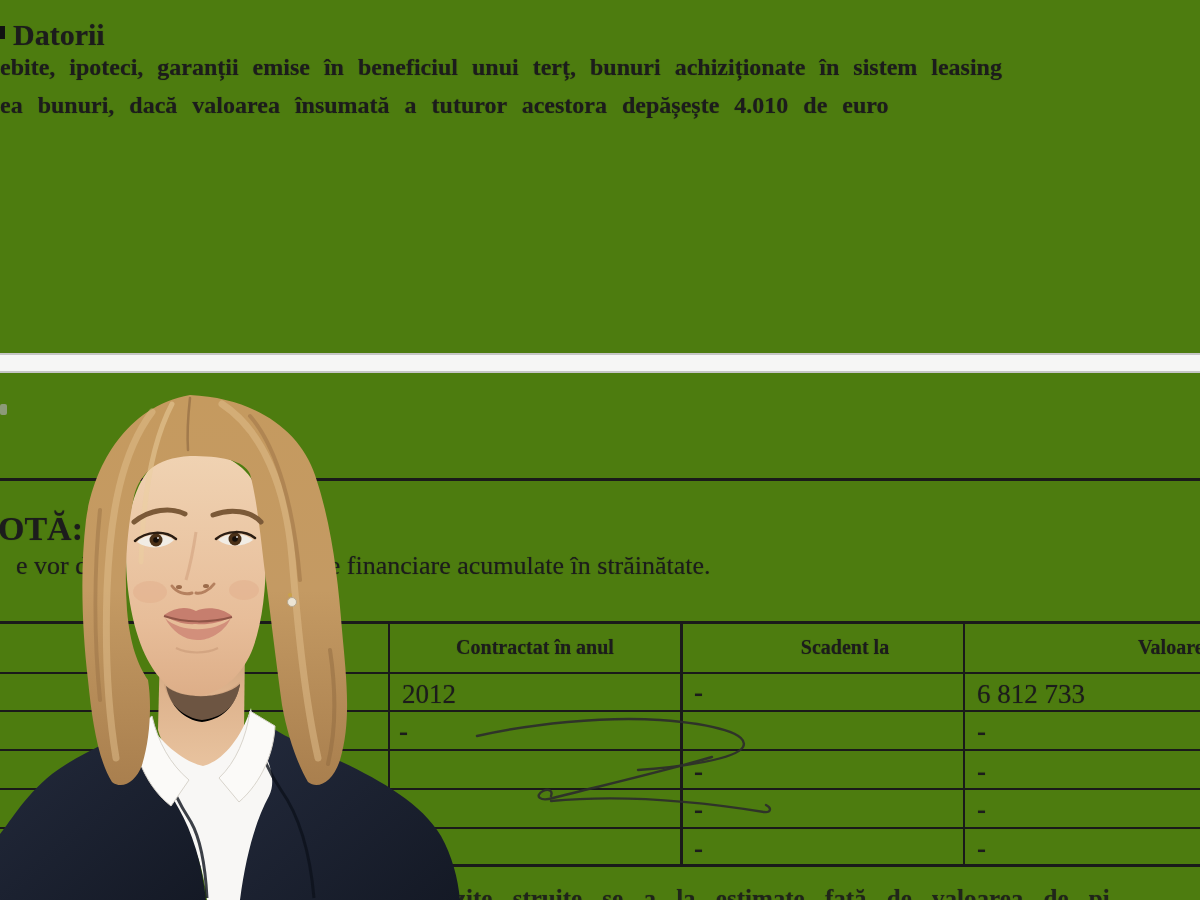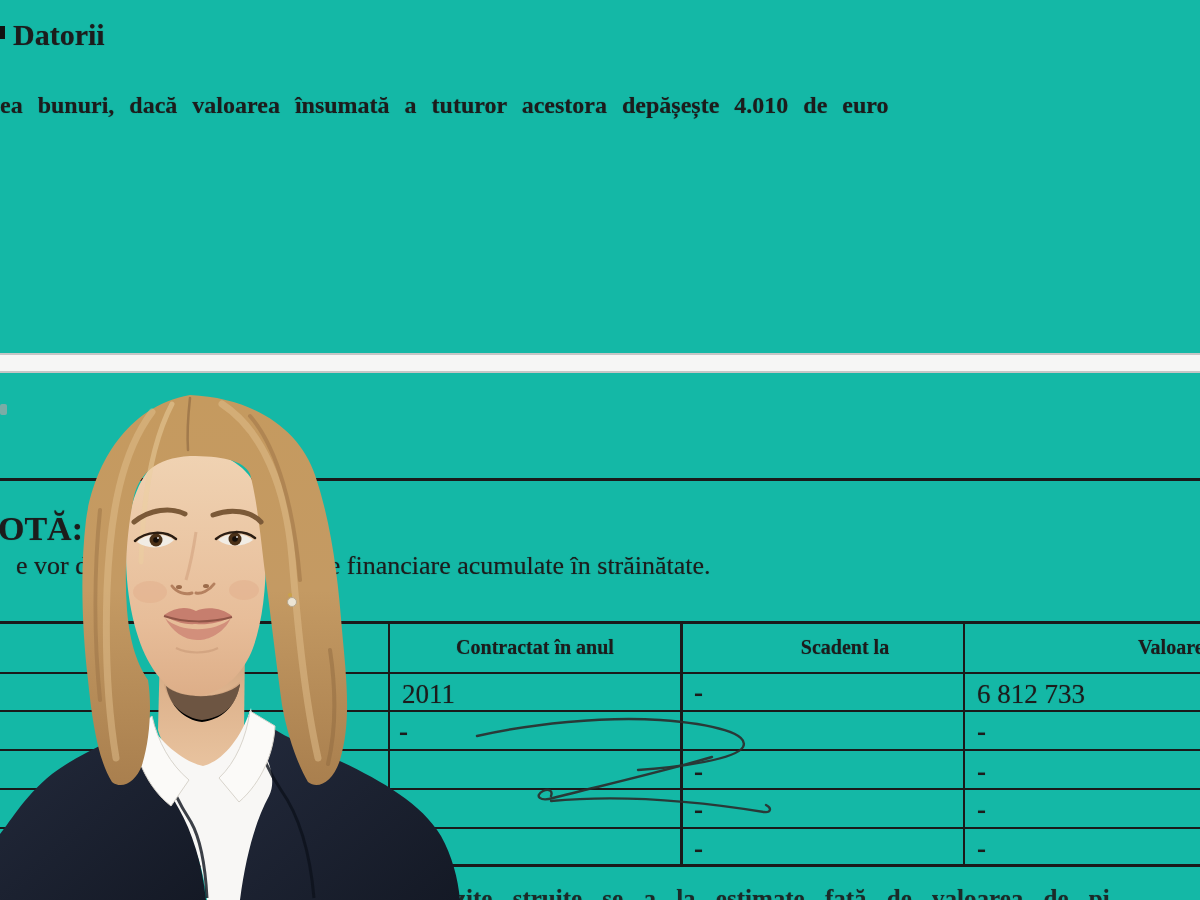--- a/index.html
+++ b/index.html
@@ -1,36 +1,37 @@
 <!DOCTYPE html>
 <html><head>
 <meta charset="utf-8">
 <style>
   html,body{margin:0;padding:0;background:#e8e8e8;}
-  #page{position:relative;width:1200px;height:900px;background:#14b8a6;overflow:hidden;
+  #page{position:relative;width:1200px;height:900px;background:#4d7c0f;overflow:hidden;
         font-family:"Liberation Serif","DejaVu Serif",serif;color:#1c1c1c;}
   .abs{position:absolute;}
   .txt{white-space:nowrap;line-height:1.1;}
   .bold{font-weight:bold;}
   .scan{text-shadow:0 0 1px rgba(20,20,20,.45);}
   .hline{position:absolute;background:#1a1a1a;}
   .grayline{position:absolute;background:#c6c6c6;}
   .vline{position:absolute;background:#1a1a1a;}
   .cell{position:absolute;font-size:27px;}
   .hdr{position:absolute;font-size:20px;font-weight:bold;text-align:center;}
 </style>
 </head>
 <body>
 
 <div id="page">
 
   <div class="abs" style="left:0;top:26px;width:5px;height:13px;background:#111;"></div>
 
   <div class="abs txt bold scan" style="left:13px;top:18px;font-size:30px;">Datorii</div>
 
+  <div class="abs txt bold scan" style="left:0;top:54px;font-size:24px;word-spacing:8px;">ebite, ipoteci, garanții emise în beneficiul unui terț, bunuri achiziționate în sistem leasing</div>
   <div class="abs txt bold scan" style="left:0;top:92px;font-size:24px;word-spacing:9px;">ea bunuri, dacă valoarea însumată a tuturor acestora depășește 4.010 de euro</div>
 
   <div class="abs" style="left:0;top:353px;width:1200px;height:20px;background:#f6f6f5;"></div>
   <div class="grayline" style="left:0;top:353px;width:1200px;height:2px;"></div>
   <div class="grayline" style="left:0;top:371px;width:1200px;height:2px;"></div>
 
   <div class="abs" style="left:0;top:404px;width:7px;height:11px;background:#a6a6a6;border-radius:2px;opacity:.7;"></div>
 
   <div class="hline" style="left:0;top:478px;width:1200px;height:3px;"></div>
 
@@ -49,21 +50,21 @@
     <div class="hline" style="left:0;top:864px;width:1200px;height:3px;"></div>
 
     <div class="vline" style="left:388px;top:621px;width:2px;height:246px;"></div>
     <div class="vline" style="left:680px;top:621px;width:3px;height:246px;"></div>
     <div class="vline" style="left:963px;top:621px;width:2px;height:246px;"></div>
 
     <div class="hdr scan" style="left:390px;top:636px;width:290px;">Contractat în anul</div>
     <div class="hdr scan" style="left:683px;top:636px;width:324px;">Scadent la</div>
     <div class="hdr scan" style="left:1138px;top:636px;width:200px;text-align:left;">Valoare</div>
 
-    <div class="cell scan" style="left:402px;top:679px;">2011</div>
+    <div class="cell scan" style="left:402px;top:679px;">2012</div>
     <div class="cell scan bold" style="left:694px;top:677px;">-</div>
     <div class="cell scan" style="left:977px;top:679px;text-align:center;">6 812 733</div>
 
     <div class="cell scan bold" style="left:399px;top:716px;">-</div>
     <div class="cell scan bold" style="left:977px;top:716px;">-</div>
 
     <div class="cell scan bold" style="left:694px;top:756px;">-</div>
     <div class="cell scan bold" style="left:977px;top:756px;">-</div>
 
     <div class="cell scan bold" style="left:694px;top:794px;">-</div>

